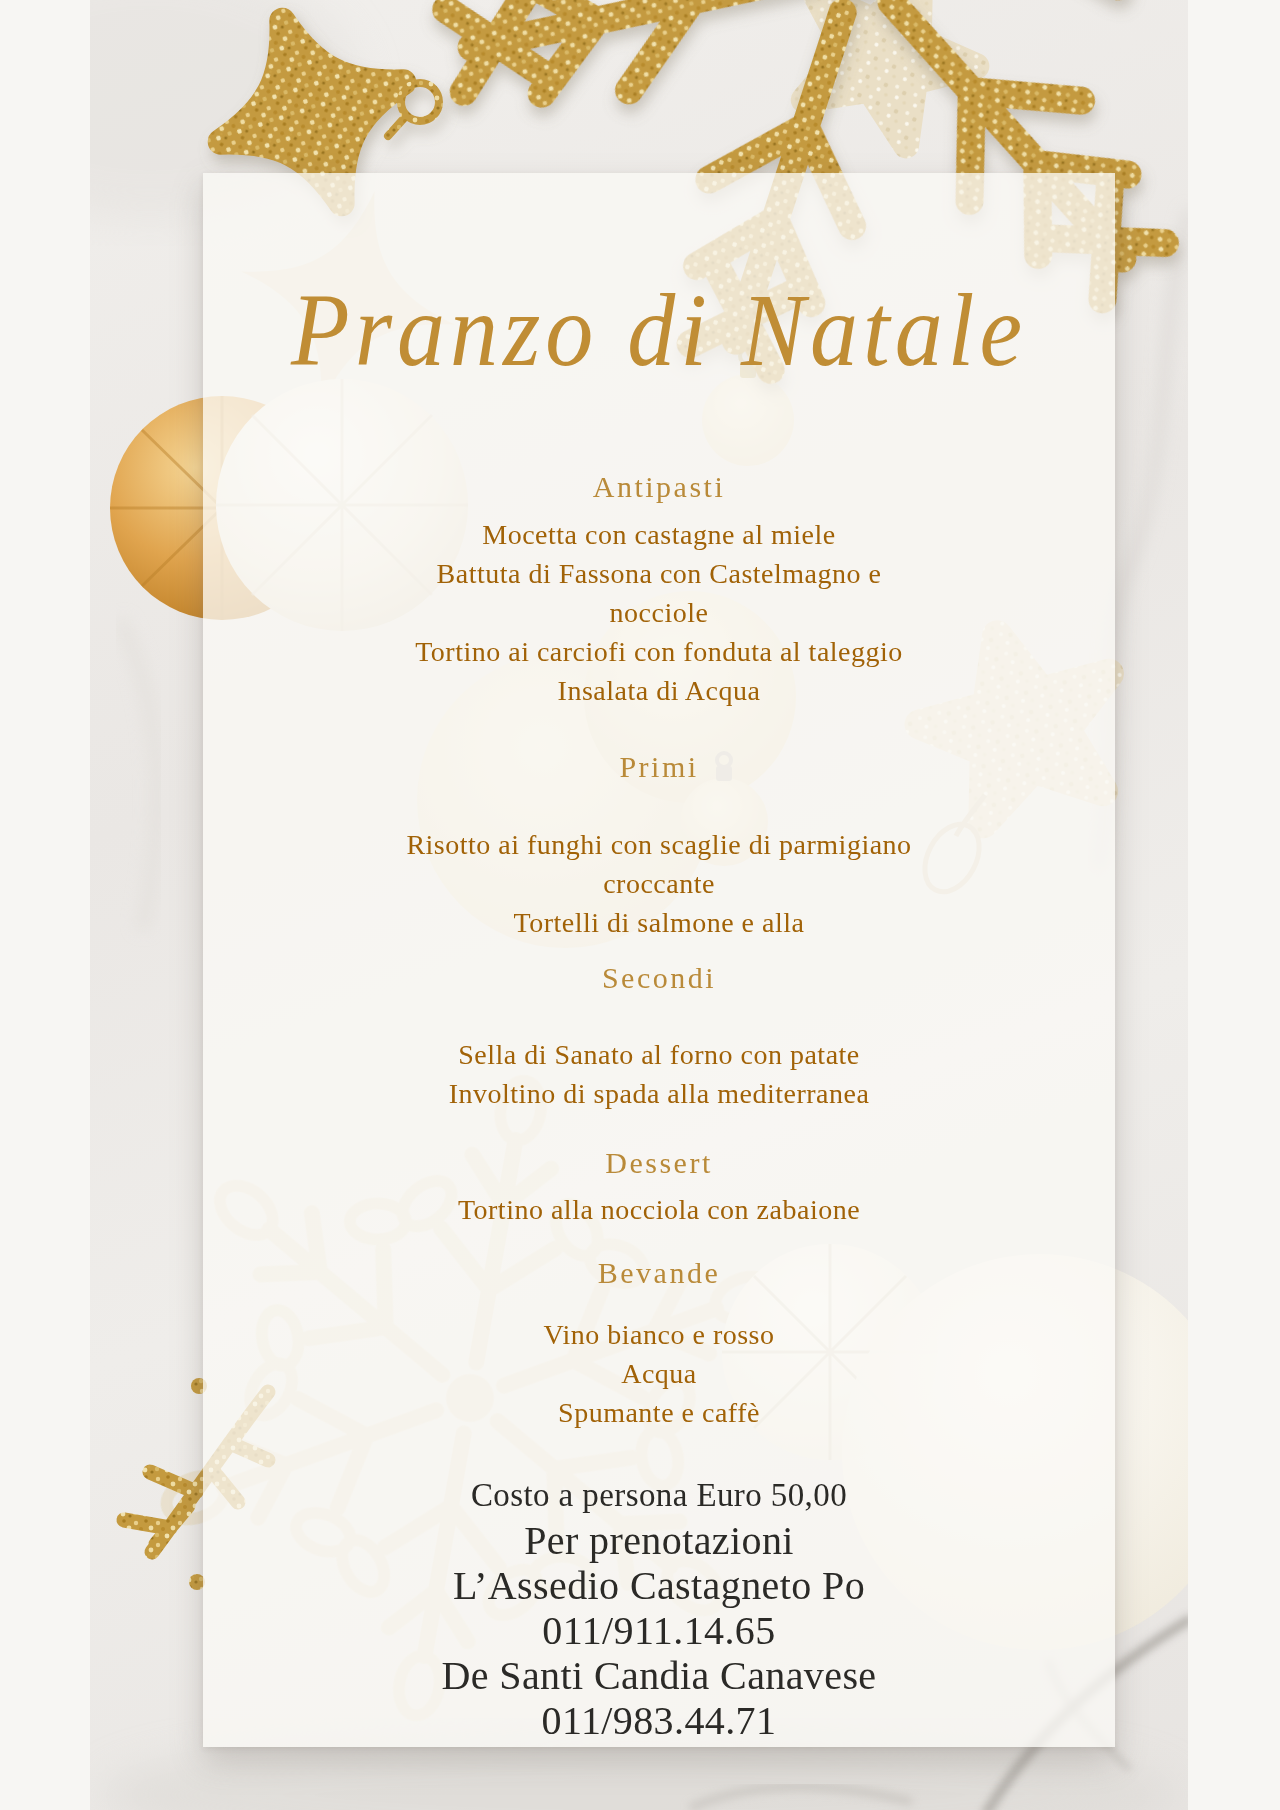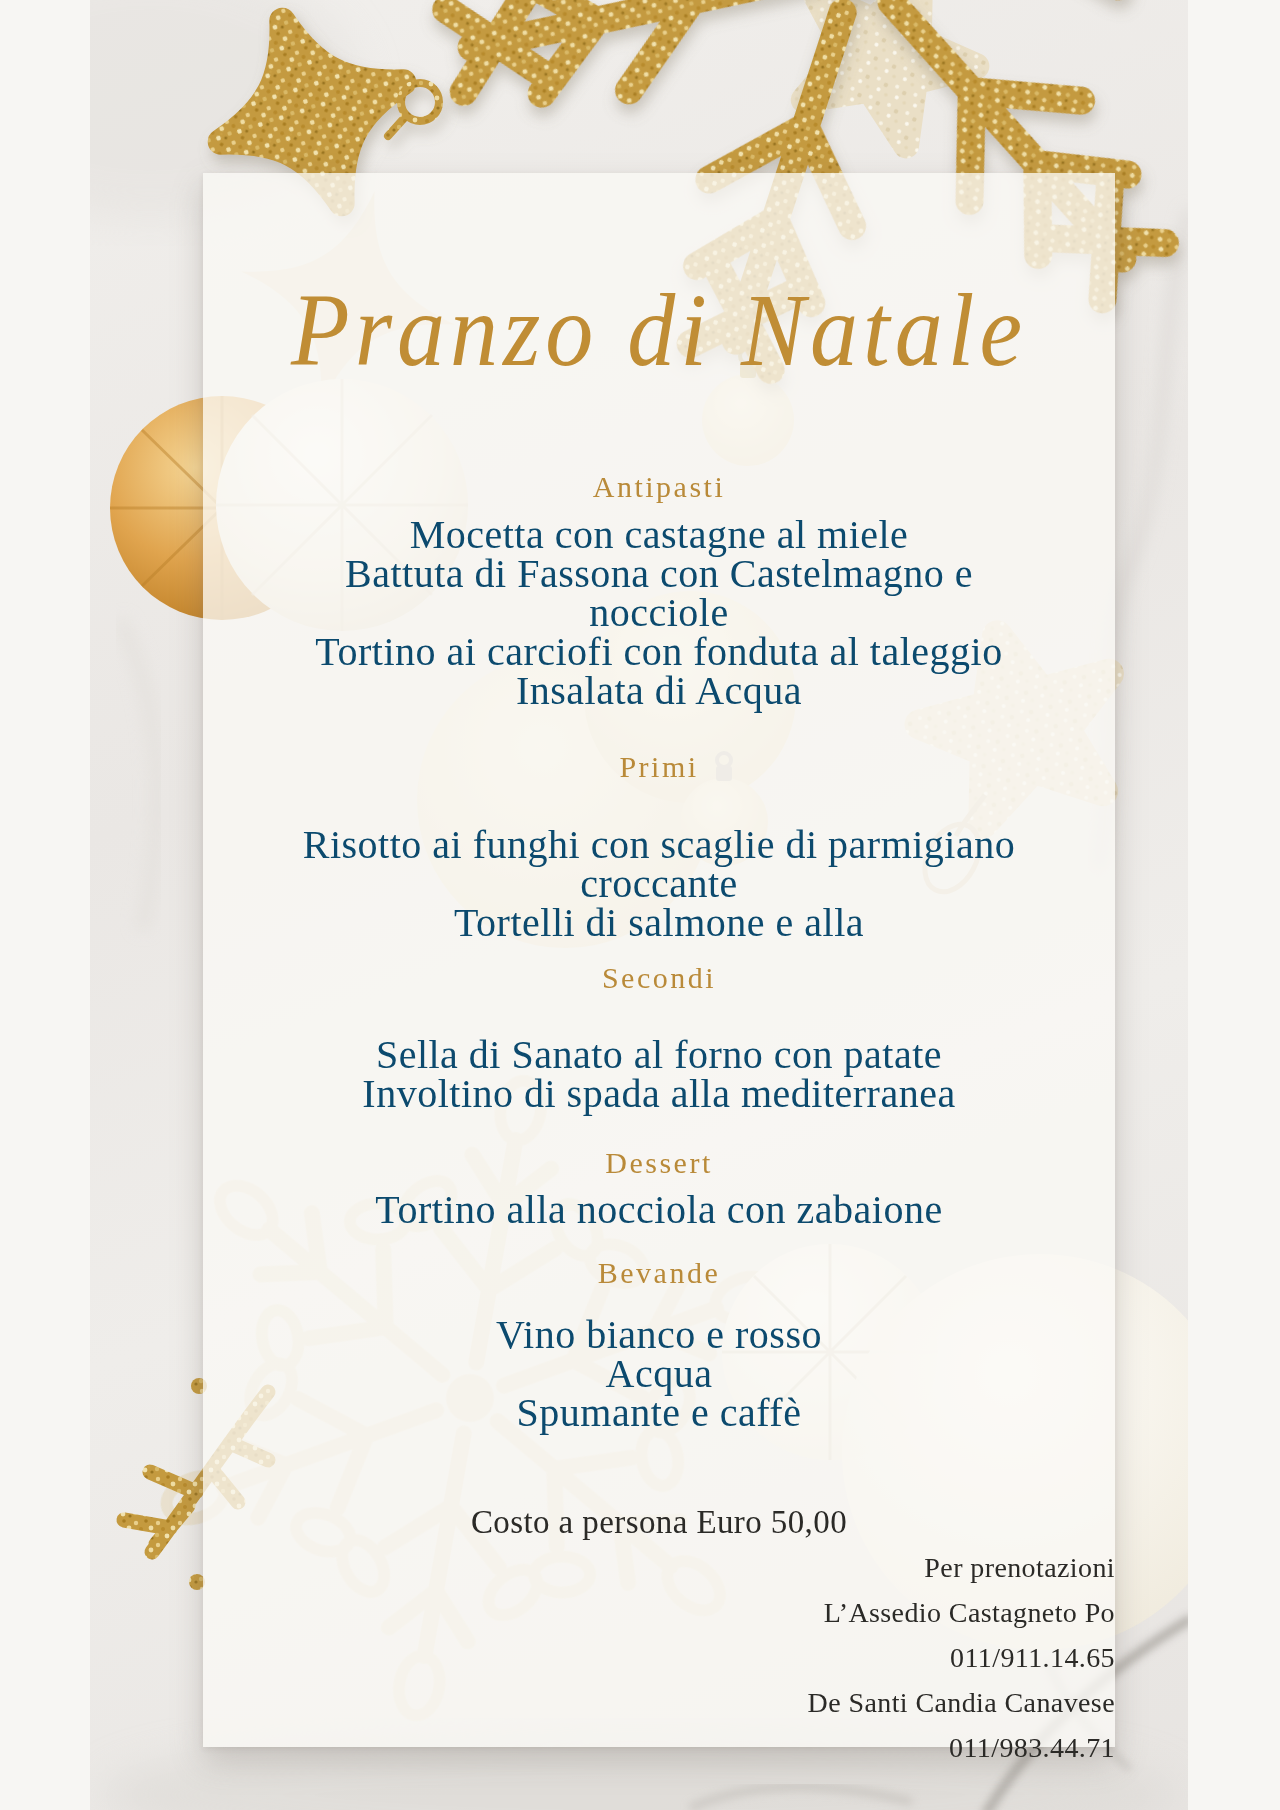--- a/index.html
+++ b/index.html
@@ -21,24 +21,24 @@
   }
   .txt{position:absolute;left:203px;width:912px;text-align:center;}
   .title{
     top:235px;line-height:190px;font-size:96px;font-style:italic;
     letter-spacing:5px;color:#c08d35;white-space:nowrap;
     transform:scaleY(1.08);
   }
   .heading{
     line-height:56px;font-size:30px;color:#b98a39;letter-spacing:2.5px;
   }
-  .items{line-height:39px;font-size:40px;color:#0c4a6e;letter-spacing:.5px;}
+  .items{line-height:39px;font-size:28px;color:#a16207;letter-spacing:.5px;}
   .foot{line-height:45px;color:#2b2a27;letter-spacing:.4px;}
-  .foot .small{font-size:33px;margin-top:27px;}
-  .foot .big{font-size:28px;text-align:right;}
+  .foot .small{font-size:33px;}
+  .foot .big{font-size:40px;}
   .t-antipasti{top:459px}.i-antipasti{top:515px}
   .t-primi{top:739px}.i-primi{top:825px}
   .t-secondi{top:950px}.i-secondi{top:1035px}
   .t-dessert{top:1135px}.i-dessert{top:1190px}
   .t-bevande{top:1245px}.i-bevande{top:1315px}
   .footer{top:1473px}
 </style>
 </head>
 <body>
 

